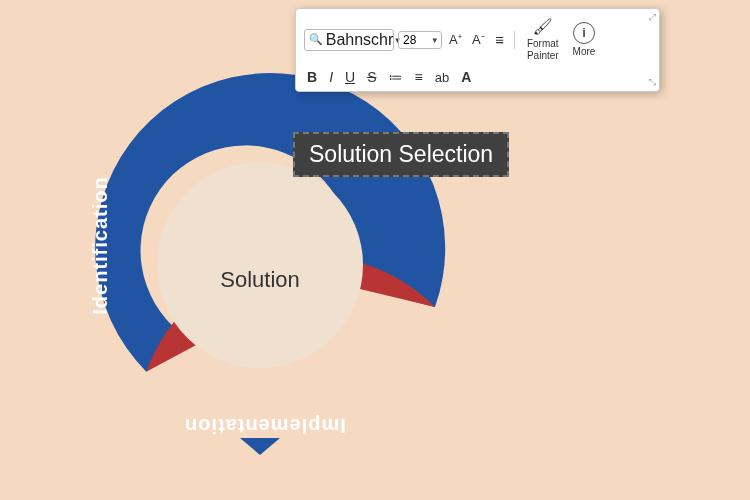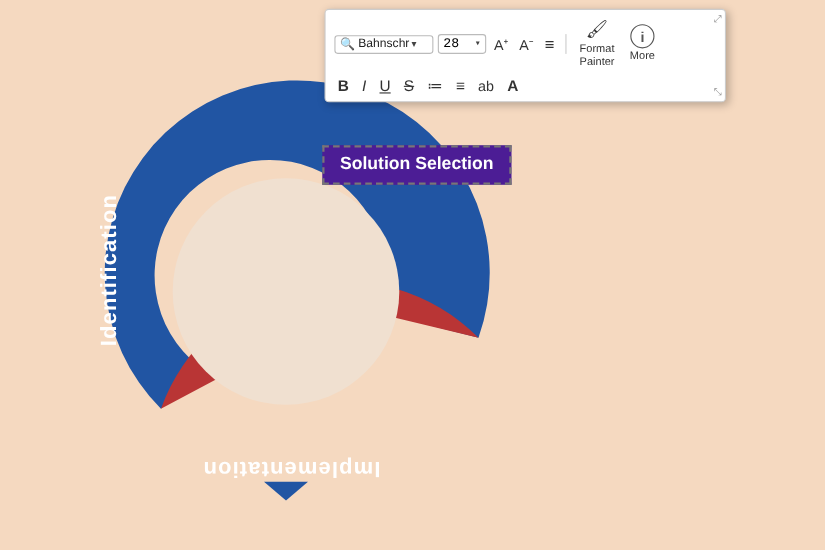--- a/index.html
+++ b/index.html
@@ -51,21 +51,21 @@
       width: 90px;
     }
 
     .tb-search span.search-icon-inner {
       color: #555;
       font-size: 11px;
       margin-right: 3px;
     }
 
     .tb-font-name {
-      font-size: 11px;
+      font-size: 16px;
       color: #222;
     }
 
     .tb-chevron {
       font-size: 9px;
       color: #444;
       margin-left: 2px;
     }
 
     .tb-divider-v {
@@ -77,21 +77,20 @@
 
     .tb-font-size {
       display: flex;
       align-items: center;
       border: 1px solid #bbb;
       border-radius: 3px;
       padding: 1px 4px;
       font-size: 12px;
       width: 44px;
       justify-content: space-between;
-      font-family: Liberation Mono, monospace;
     }
 
     .tb-btn {
       font-size: 13px;
       color: #333;
       cursor: pointer;
       padding: 1px 3px;
       border-radius: 2px;
       line-height: 1;
       background: none;
@@ -175,24 +174,24 @@
       pointer-events: none;
       z-index: 5;
     }
 
     
     #solution-selection-box {
       position: absolute;
       top: 132px;
       left: 293px;
       z-index: 10;
-      background: #4c1d95;
+      background: #404040;
       color: #fff;
-      font-size: 16px;
-      font-weight: bold;
+      font-size: 23px;
+      font-weight: normal;
       padding: 7px 14px;
       border: 2.5px dashed #777;
       cursor: text;
       white-space: nowrap;
     }
 
     
     #donut-svg {
       position: absolute;
       top: 0; left: 0;
@@ -286,20 +285,21 @@
       Z
     " fill="#b93535"></path>
 
     <circle cx="210" cy="210" r="103" fill="#f0e0d0"></circle>
 
     <polygon points="230,383 210,400 190,383" fill="#2155a3"></polygon>
   </svg>
 
   <div id="center-label">
     <br>
+    <span>Solution</span>
   </div>
 
   <div style="position:absolute; top:60px; left:8px; width:85px; height:260px; display:flex; align-items:center; justify-content:center; pointer-events:none; z-index:6;">
     <span style="transform: rotate(-90deg); color:#fff; font-size:20px; font-weight:bold; white-space:nowrap; letter-spacing:1px;">Identification</span>
   </div>
 
   <div style="position:absolute; bottom:10px; left:70px; width:290px; height:80px; display:flex; align-items:center; justify-content:center; pointer-events:none; z-index:6;">
     <span style="transform: rotate(180deg); color:#fff; font-size:20px; font-weight:bold; white-space:nowrap; letter-spacing:1px;">Implementation</span>
   </div>
 </div>

